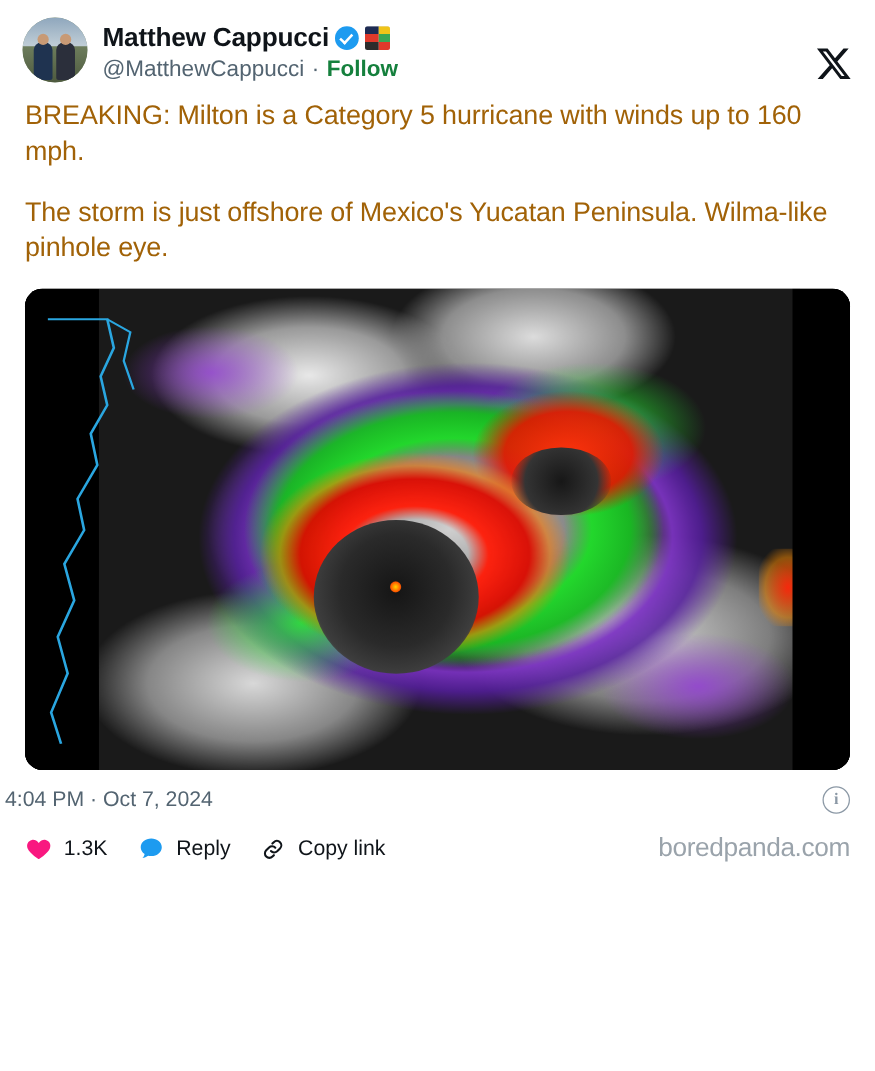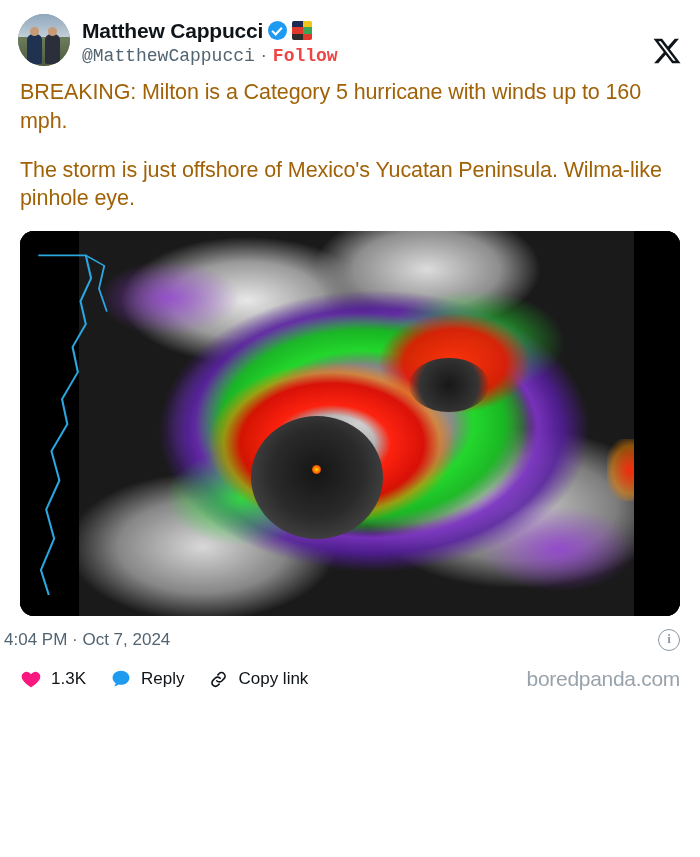--- a/index.html
+++ b/index.html
@@ -124,28 +124,27 @@
   }
   .handle-row {
     margin-top: 3px;
     font-size: 18px;
     color: #536471;
     display: flex;
     align-items: center;
     gap: 6px;
     flex-wrap: wrap;
   }
-  .handle { color: #536471; font-family: Liberation Mono, monospace; }
+  .handle { color: #536471; }
   .dot-sep { color: #536471; }
   .follow-link {
-    color: #ef4444;
+    color: #15803d;
     font-weight: bold;
     text-decoration: none;
     cursor: pointer;
-    font-family: Liberation Mono, monospace;
   }
   .x-logo {
     flex: 0 0 auto;
     margin-left: 10px;
     padding-top: 4px;
     width: 30px;
     height: 30px;
     color: #0f1419;
     cursor: pointer;
   }

